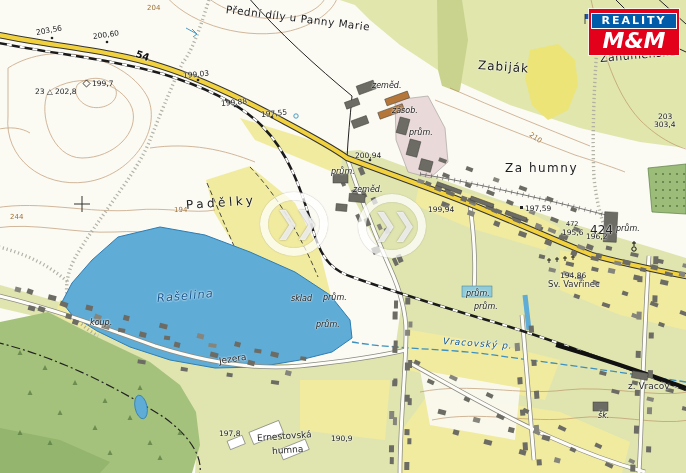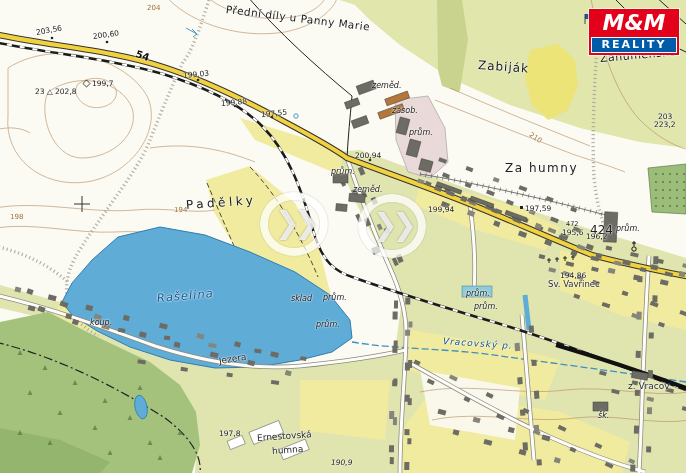--- a/index.html
+++ b/index.html
@@ -462,24 +462,24 @@
       <div class="lbl elev" style="left: 261px; top: 110px; transform: rotate(-5deg);">197,55</div>
       <div class="lbl elev" style="left: 355px; top: 151px;">200,94</div>
       <div class="lbl elev" style="left: 428px; top: 205px;">199,94</div>
       <div class="lbl elev" style="left: 525px; top: 204px;">197,59</div>
       <div class="lbl elev" style="left: 566px; top: 220px; font-size: 6.5px;">472</div>
       <div class="lbl elev" style="left: 562px; top: 228px;">195,6</div>
       <div class="lbl elev" style="left: 590px; top: 223px; font-size: 12px;">424</div>
       <div class="lbl elev" style="left: 586px; top: 232px;">196,2</div>
       <div class="lbl elev" style="left: 560px; top: 271px;">194,86</div>
       <div class="lbl elev" style="left: 219px; top: 429px;">197,8</div>
-      <div class="lbl elev" style="left: 331px; top: 458px; font-style: italic;">190,9</div>
+      <div class="lbl elev" style="left: 331px; top: 434px;">190,9</div>
       <div class="lbl elev" style="left: 658px; top: 112px;">203</div>
-      <div class="lbl elev" style="left: 654px; top: 120px;">223,2</div>
-      <div class="lbl cont" style="left: 10px; top: 213px;">198</div>
+      <div class="lbl elev" style="left: 654px; top: 120px;">303,4</div>
+      <div class="lbl cont" style="left: 10px; top: 213px;">244</div>
       <div class="lbl cont" style="left: 174px; top: 206px;">194</div>
       <div class="lbl cont" style="left: 530px; top: 130px; transform: rotate(35deg);">210</div>
       <div class="lbl cont" style="left: 134px; top: 4px; margin-left: 13px;">204</div>
       <div class="lbl abbr" style="left: 372px; top: 81px;">zeměd.</div>
       <div class="lbl abbr" style="left: 392px; top: 106px;">zásob.</div>
       <div class="lbl abbr" style="left: 409px; top: 128px;">prům.</div>
       <div class="lbl abbr" style="left: 331px; top: 167px;">prům.</div>
       <div class="lbl abbr" style="left: 353px; top: 185px;">zeměd.</div>
       <div class="lbl abbr" style="left: 616px; top: 224px;">prům.</div>
       <div class="lbl abbr" style="left: 291px; top: 294px;">sklad</div>
@@ -495,16 +495,16 @@
   <div id="wm">
     <div class="wm-circle" style="left:260px;top:192px">
       <span class="wm-chev">❯❯</span>
     </div>
     <div class="wm-circle" style="left:358px;top:194px">
       <span class="wm-chev">❯❯</span>
     </div>
   </div>
 
   <div id="logo">
+    <div id="logo-bottom">REALITY</div>
     <div id="logo-top">M&amp;M</div>
-    <div id="logo-bottom">REALITY</div>
   </div>
 </div>
 
 </body></html>

